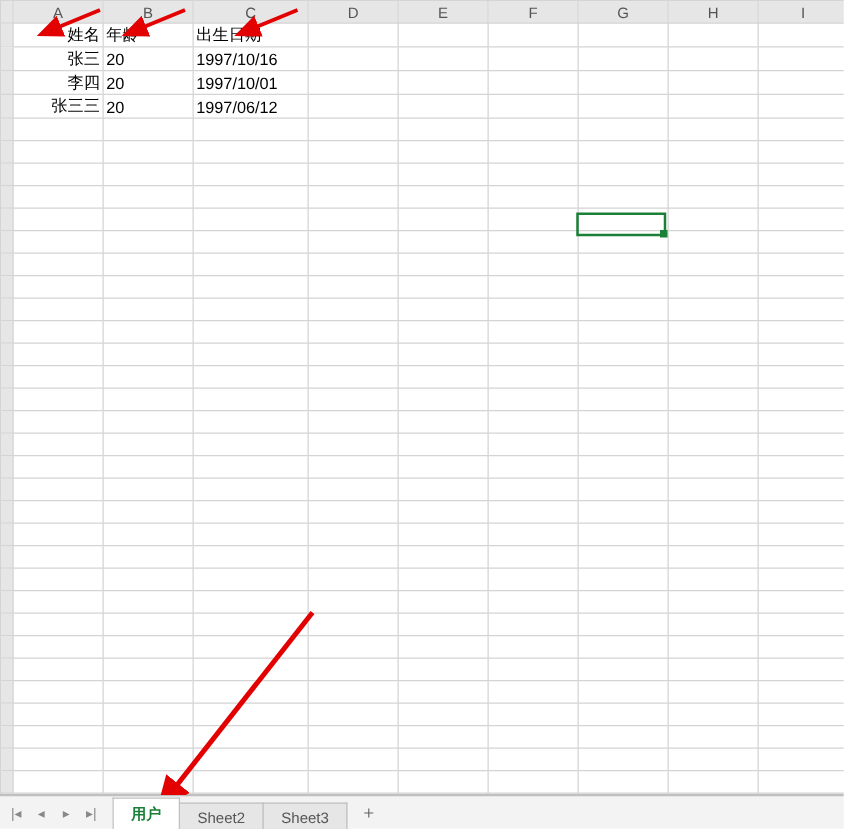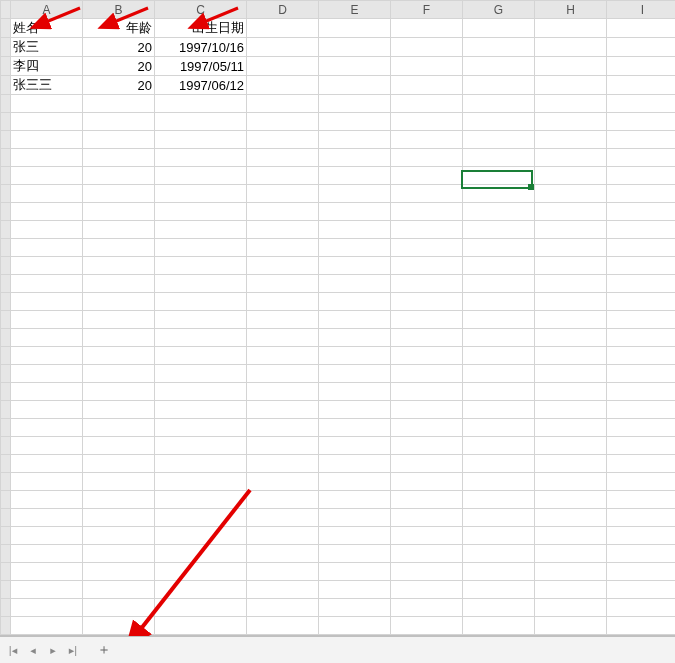--- a/index.html
+++ b/index.html
@@ -17,22 +17,22 @@
   table.grid th {
     background: #e6e6e6;
     font-weight: normal;
     color: #555;
     text-align: center;
     font-size: 12px;
   }
   table.grid th.corner { background: #e6e6e6; }
   table.grid th.rowhdr { width: 10px; }
   table.grid td { font-size: 13px; color: #000; }
-  table.grid td.left { text-align: left; }
-  table.grid td.right { text-align: right; }
+  table.grid td.left { text-align: right; }
+  table.grid td.right { text-align: left; }
   .col-A { width: 72px; }
   .col-B { width: 72px; }
   .col-C { width: 92px; }
   .col-D { width: 72px; }
   .col-E { width: 72px; }
   .col-F { width: 72px; }
   .col-G { width: 72px; }
   .col-H { width: 72px; }
   .col-I { width: 72px; }
   th.active-col { color: #1a7f37; }
@@ -151,21 +151,21 @@
           <td></td>
           <td></td>
           <td></td>
           <td></td>
           <td></td>
         </tr>
         <tr>
           <th class="rowhdr"></th>
           <td class="left">李四</td>
           <td class="right">20</td>
-          <td class="right">1997/05/11</td>
+          <td class="right">1997/10/01</td>
           <td></td>
           <td></td>
           <td></td>
           <td></td>
           <td></td>
           <td></td>
         </tr>
         <tr>
           <th class="rowhdr"></th>
           <td class="left">张三三</td>
@@ -572,14 +572,19 @@
   </div>
 </div>
 
 <div class="tab-strip">
   <div class="tab-nav">
     <div class="tab-nav-btn">|◂</div>
     <div class="tab-nav-btn">◂</div>
     <div class="tab-nav-btn">▸</div>
     <div class="tab-nav-btn">▸|</div>
   </div>
+  <div class="tabs" id="tabs">
+      <div class="tab active">用户</div>
+      <div class="tab">Sheet2</div>
+      <div class="tab">Sheet3</div>
+    </div>
   <div class="tab-add">＋</div>
 </div>
 
 </body></html>

